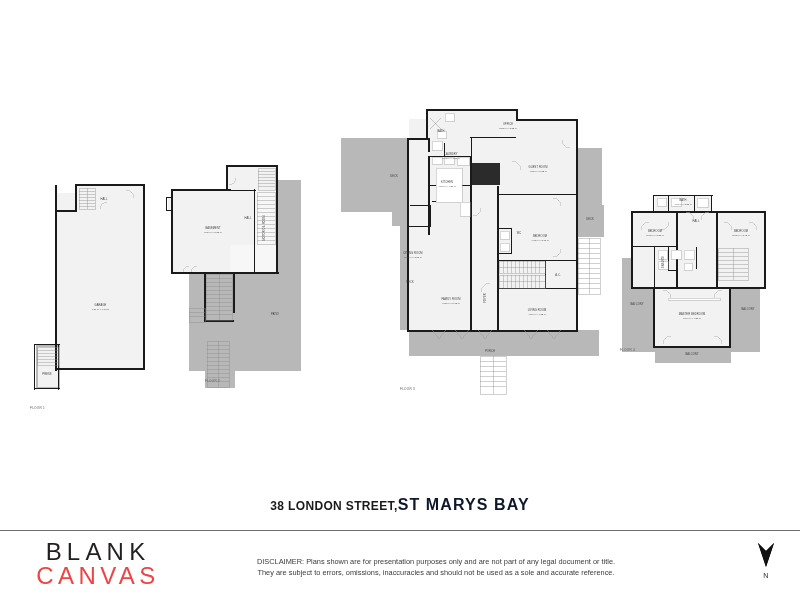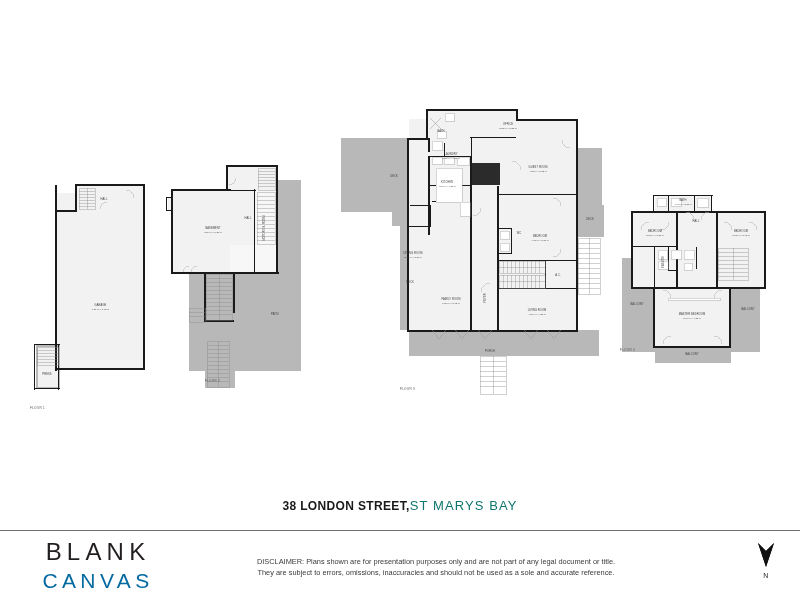--- a/index.html
+++ b/index.html
@@ -52,44 +52,43 @@
 
   
   #title-bar{
     position:absolute;left:0;top:496px;width:800px;
     text-align:center;
   }
   #title-bar .t-strong{
     font-size:12px;font-weight:bold;letter-spacing:.35px;color:#1a1a1a;
   }
   #title-bar .t-light{
-    font-size:13px;font-weight:normal;letter-spacing:1.1px;color:#0f766e;
+    font-size:16px;font-weight:bold;letter-spacing:1.1px;color:#0f172a;
   }
 
   
   #divider{
     position:absolute;left:0;top:530px;width:800px;height:1px;
     background:#6f6f6f;
   }
 
   
   #footer{position:absolute;left:0;top:531px;width:800px;height:69px;}
 
   #logo{
     position:absolute;left:14px;top:9px;width:168px;
     text-align:center;line-height:1;
   }
   #logo .l1{
     font-size:24px;letter-spacing:5.2px;color:#231f20;
     font-family:"Liberation Sans", sans-serif;font-weight:400;
   }
   #logo .l2{
-    font-size:21px;letter-spacing:4.4px;color:#0369a1;
+    font-size:24px;letter-spacing:4.4px;color:#ef4444;
     font-family:"Liberation Sans", sans-serif;font-weight:400;
-    margin-top:6px;
   }
 
   #disclaimer{
     position:absolute;left:196px;top:26px;width:480px;
     text-align:center;font-size:7.4px;line-height:1.48;color:#3a3a3a;
   }
   #disclaimer div{white-space:nowrap;}
 
   #compass{
     position:absolute;left:746px;top:10px;width:40px;text-align:center;

